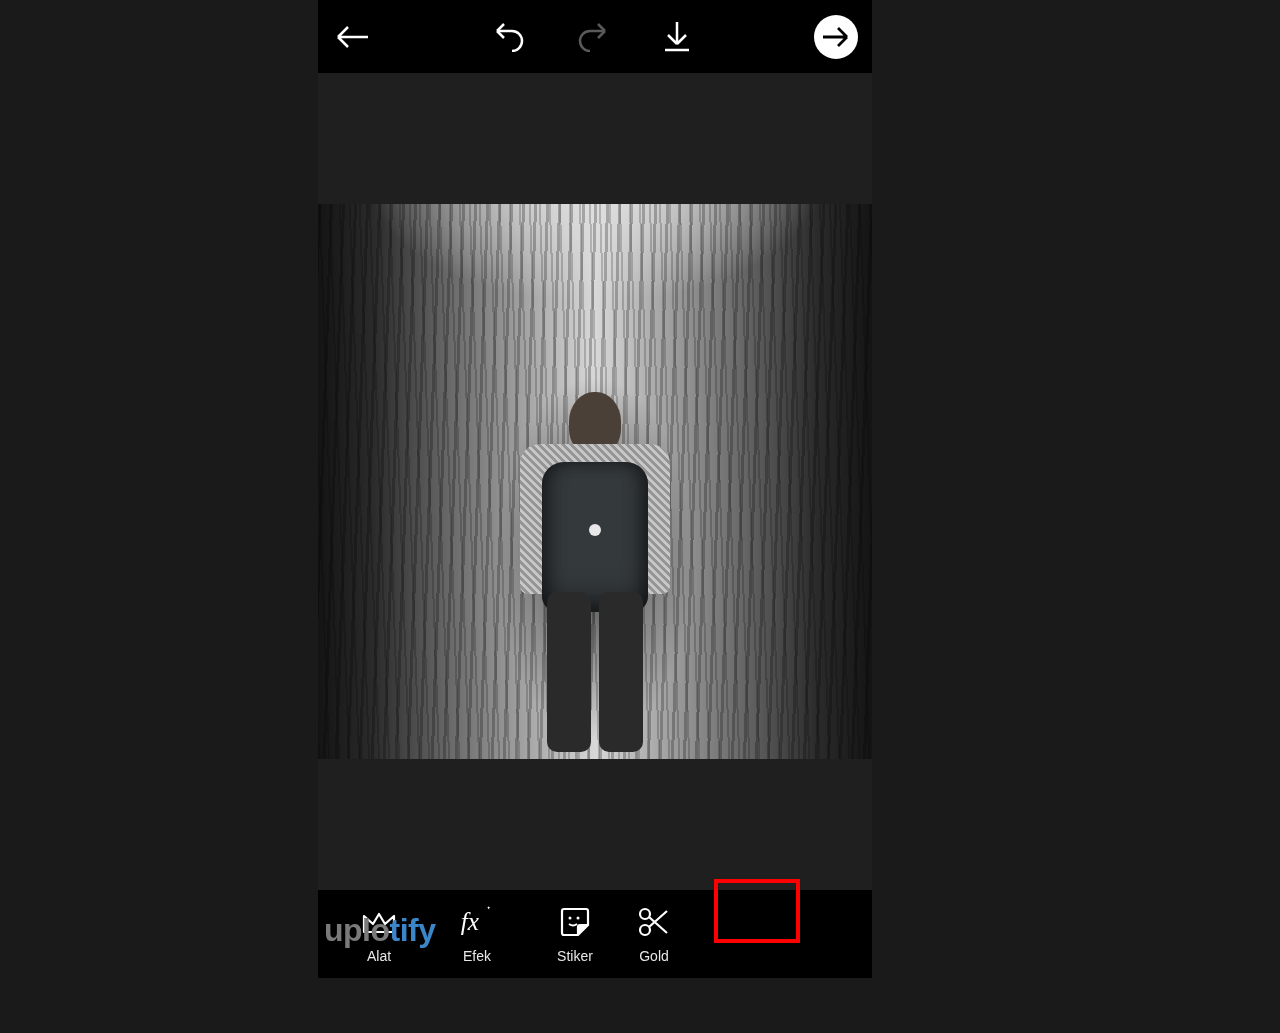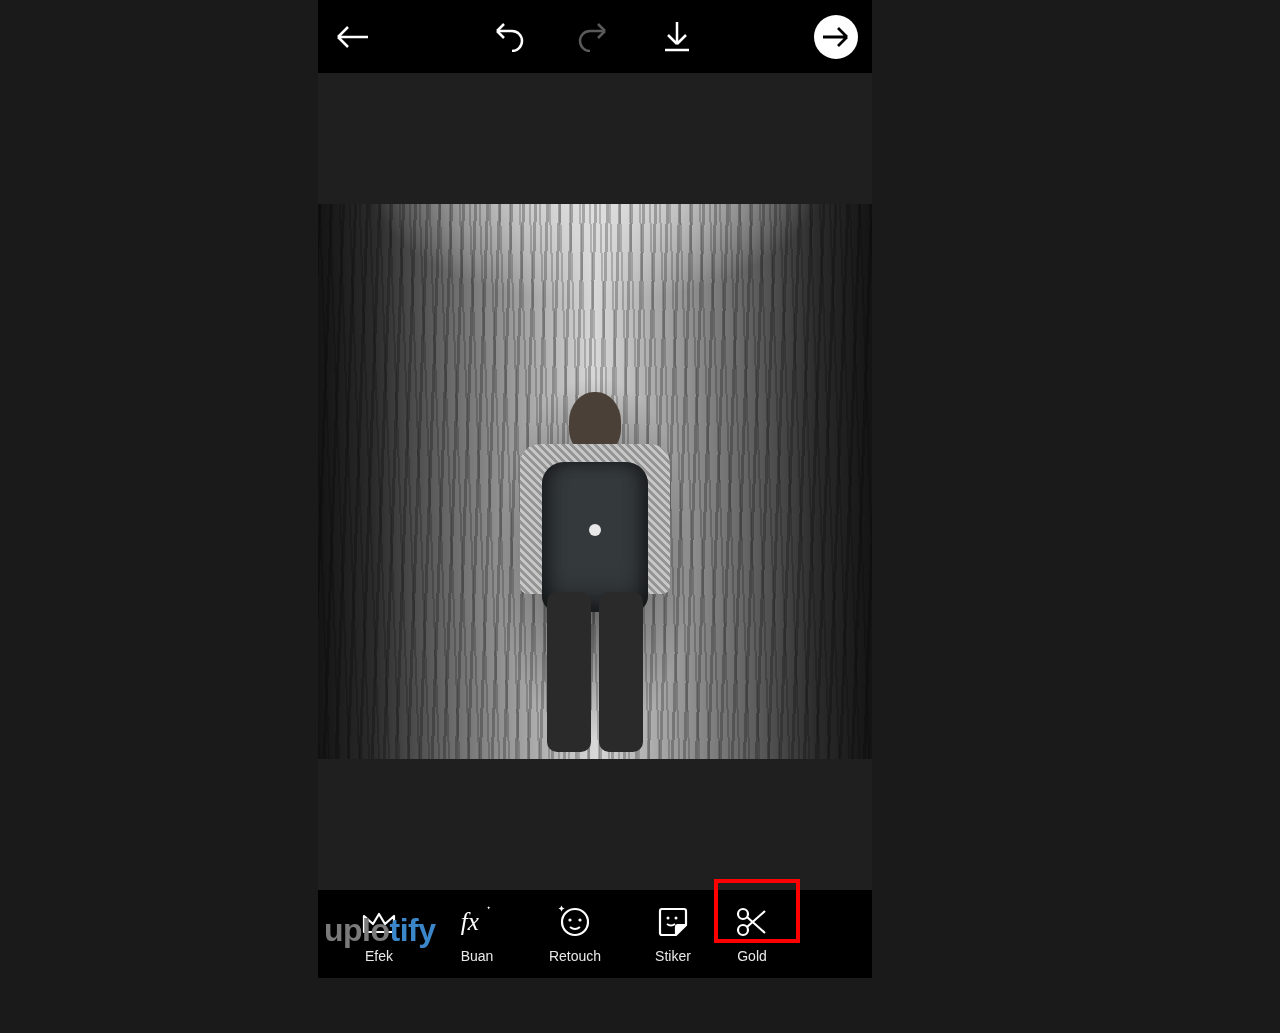--- a/index.html
+++ b/index.html
@@ -193,42 +193,30 @@
     </div>
   </div>
 
   <div class="bottombar">
     <div class="tool">
       <div class="tool-icon">
         <svg width="36" height="28" viewBox="0 0 36 28">
             <path d="M3 24 L3 8 L12 16 L18 6 L24 16 L33 8 L33 24 Z" stroke="#fff" stroke-width="2.2" fill="none" stroke-linejoin="round"></path>
           </svg>
       </div>
-      <span class="tool-label">Efek</span>
+      <span class="tool-label">Alat</span>
     </div>
     <div class="tool">
       <div class="tool-icon">
         <svg width="40" height="34" viewBox="0 0 40 34">
             <text x="2" y="26" font-family="Georgia,serif" font-style="italic" font-size="28" fill="#fff">fx</text>
             <path d="M32 4 L34 8 L38 10 L34 12 L32 16 L30 12 L26 10 L30 8Z" fill="#fff" transform="scale(.3) translate(78,-6)"></path>
           </svg>
       </div>
-      <span class="tool-label">Buan</span>
-    </div>
-    <div class="tool">
-      <div class="tool-icon">
-        <svg width="34" height="34" viewBox="0 0 34 34">
-            <circle cx="17" cy="17" r="13" stroke="#fff" stroke-width="2.2" fill="none"></circle>
-            <circle cx="12" cy="15" r="1.6" fill="#fff"></circle>
-            <circle cx="22" cy="15" r="1.6" fill="#fff"></circle>
-            <path d="M12 22 Q17 26 22 22" stroke="#fff" stroke-width="2" fill="none"></path>
-            <path d="M6 6 L8 2 L10 6 L14 8 L10 10 L8 14 L6 10 L2 8Z" fill="#fff" transform="scale(.5) translate(-1,-1)"></path>
-          </svg>
-      </div>
-      <span class="tool-label">Retouch</span>
+      <span class="tool-label">Efek</span>
     </div>
     <div class="tool">
       <div class="tool-icon">
         <svg width="34" height="34" viewBox="0 0 34 34">
             <path d="M6 4 H28 A2 2 0 0 1 30 6 V20 L20 30 H6 A2 2 0 0 1 4 28 V6 A2 2 0 0 1 6 4 Z" stroke="#fff" stroke-width="2.2" fill="none"></path>
             <path d="M30 20 H22 A2 2 0 0 0 20 22 V30" stroke="#fff" stroke-width="2.2" fill="#fff"></path>
             <circle cx="12" cy="13" r="1.5" fill="#fff"></circle>
             <circle cx="20" cy="13" r="1.5" fill="#fff"></circle>
             <path d="M11 19 Q15 22 19 19" stroke="#fff" stroke-width="1.8" fill="none"></path>
           </svg>

